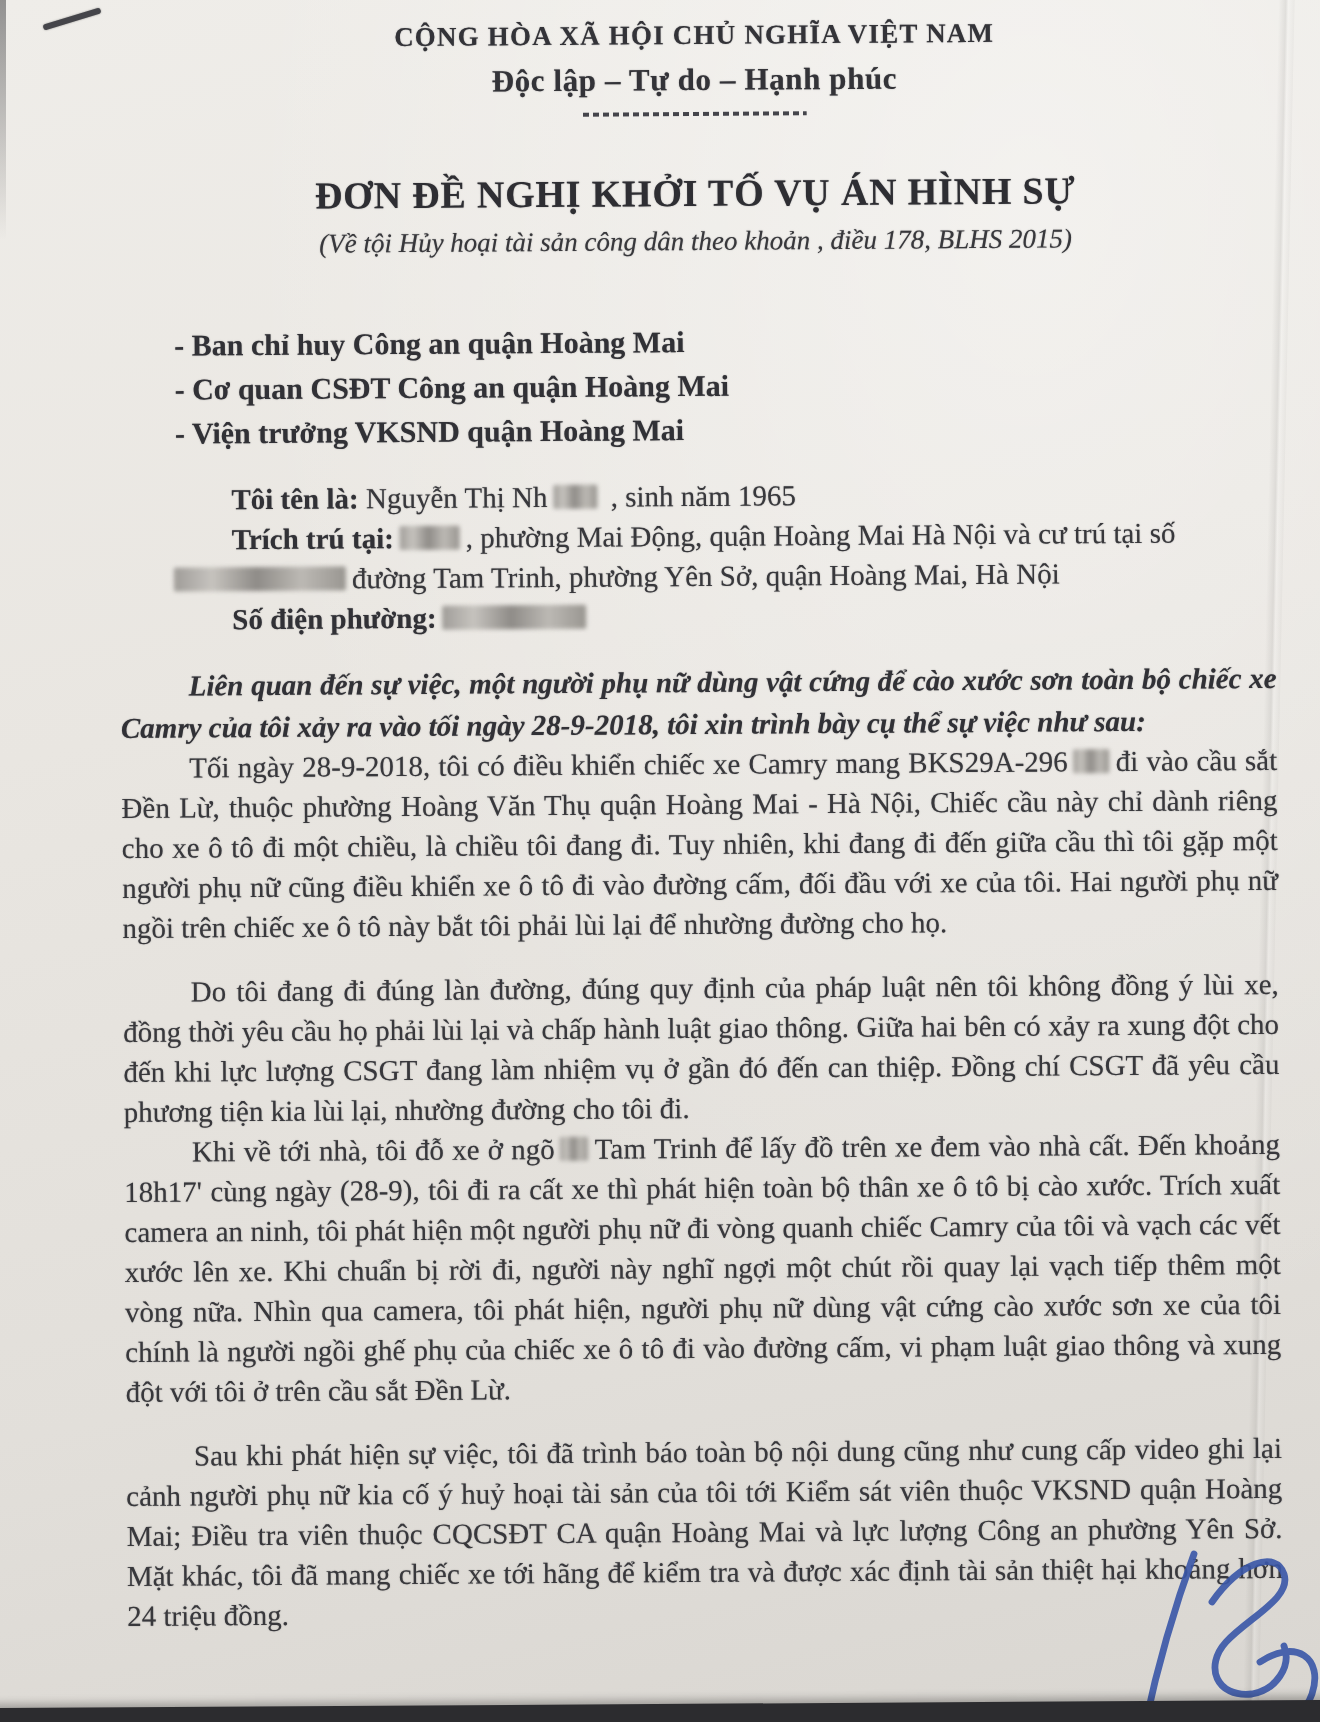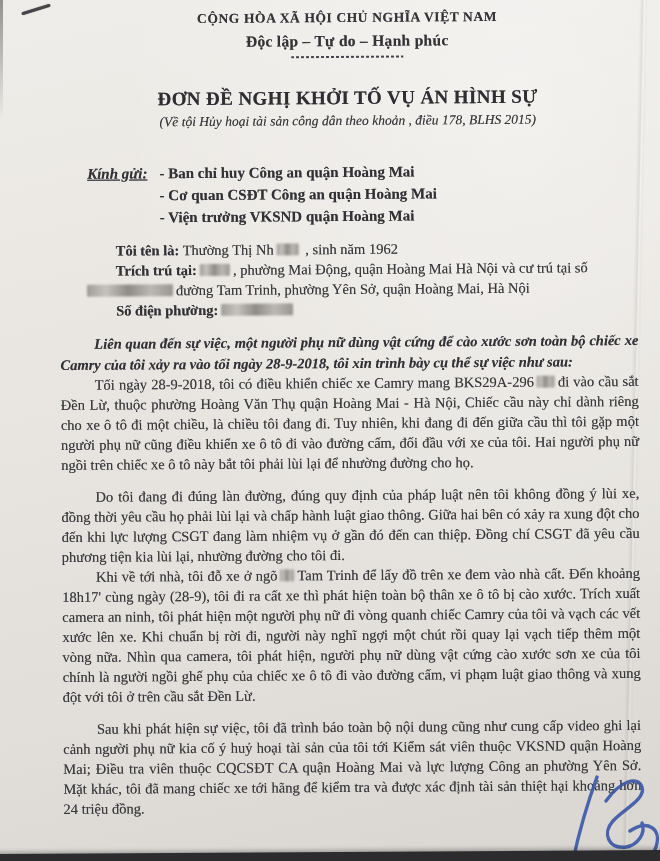--- a/index.html
+++ b/index.html
@@ -76,31 +76,30 @@
       <div class="motto2">Độc lập – Tự do – Hạnh phúc</div>
       <div class="divider"></div>
     </div>
 
     <div class="title-block">
       <div class="title">ĐƠN ĐỀ NGHỊ KHỞI TỐ VỤ ÁN HÌNH SỰ</div>
       <div class="subtitle">(Về tội Hủy hoại tài sản công dân theo khoản , điều 178, BLHS 2015)</div>
     </div>
 
     <div class="recipients">
-      <div class="kinh-gui">Kính gửi:</div>
       <div class="recipient-list">
         <div>- Ban chỉ huy Công an quận Hoàng Mai</div>
         <div>- Cơ quan CSĐT Công an quận Hoàng Mai</div>
         <div>- Viện trưởng VKSND quận Hoàng Mai</div>
       </div>
     </div>
 
     <div class="declarant">
       <div>
-        <span class="lbl">Tôi tên là:</span><span> Thường Thị Nh</span><span class="redact w22"></span><span> , sinh năm 1962</span>
+        <span class="lbl">Tôi tên là:</span><span> Nguyễn Thị Nh</span><span class="redact w22"></span><span> , sinh năm 1965</span>
       </div>
       <div>
         <span class="lbl">Trích trú tại:</span><span class="redact w30"></span><span>, phường Mai Động, quận Hoàng Mai Hà Nội và cư trú tại số</span>
       </div>
       <div class="dline3">
         <span class="redact w86"></span><span>đường Tam Trinh, phường Yên Sở, quận Hoàng Mai, Hà Nội</span>
       </div>
       <div>
         <span class="lbl">Số điện phường:</span><span class="redact w72"></span>
       </div>

